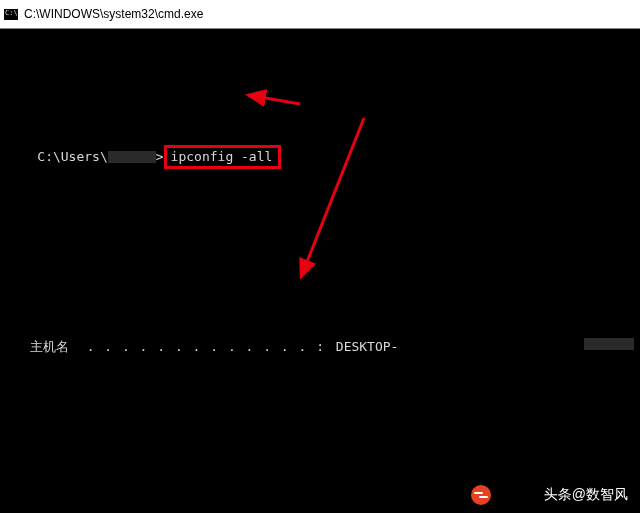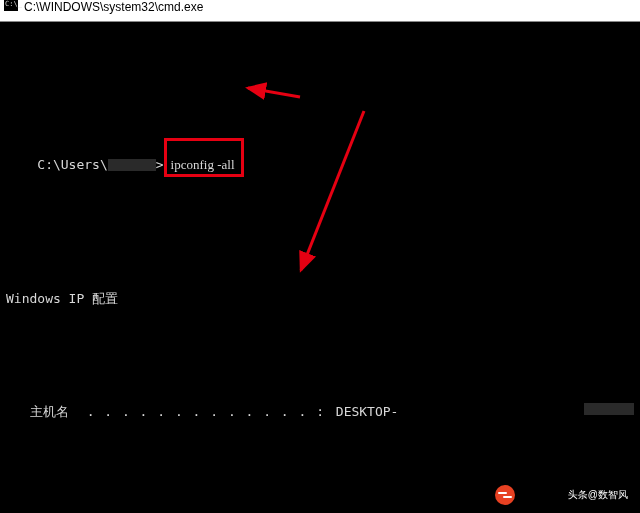--- a/index.html
+++ b/index.html
@@ -7,24 +7,25 @@
     width: 640px;
     height: 513px;
     background: #000;
     font-family: "Consolas", "SimSun", monospace;
     font-size: 13px;
     color: #d8d8d8;
     overflow: hidden;
     position: relative;
   }
   .titlebar {
-    height: 22px;
+    height: 29px;
     background: #fff;
     color: #000;
     display: flex;
+    align-items: center;
     padding: 0 4px;
     font-family: "Segoe UI", sans-serif;
     font-size: 12px;
     border-bottom: 1px solid #888;
   }
   .tb-icon {
     width: 14px;
     height: 11px;
     background: #000;
     margin-right: 6px;
@@ -56,40 +57,39 @@
   }
   .redact-sm {
     display: inline-block;
     width: 50px;
     height: 12px;
     background: #2a2a2a;
     vertical-align: -2px;
   }
   .redbox {
     border: 3px solid #e60012;
-    padding: 16px 6px 1px 4px;
+    padding: 1px 6px 1px 4px;
     display: inline-block;
     line-height: 1.2;
-    font-family: Liberation Serif, serif;
   }
   .kv { display: flex; }
   .kv .label { flex: 0 0 auto; }
   .kv .dots { flex: 0 0 auto; letter-spacing: 1px; }
   .kv .sep { flex: 0 0 auto; padding: 0 4px 0 0; }
   .kv .val { flex: 1 1 auto; }
   .indent1 { padding-left: 24px; }
   .arrow-svg { position: absolute; top: 0; left: 0; pointer-events: none; }
   .watermark {
     position: absolute;
     right: 12px;
     bottom: 8px;
     display: flex;
     align-items: center;
     font-family: "Microsoft YaHei", sans-serif;
-    font-size: 10px;
+    font-size: 14px;
     color: #fff;
     gap: 47px;
   }
   .wm-logo {
     width: 20px;
     height: 20px;
     border-radius: 50%;
     background: #e74122;
     margin-right: 6px;
     position: relative;
@@ -118,21 +118,20 @@
   <span class="tb-icon"></span>
   <span>C:\WINDOWS\system32\cmd.exe</span>
 </div>
 
 <div class="terminal">
   <div class="line">&nbsp;</div>
   <div class="line">
     <span>C:\Users\</span><span class="redact"></span><span>&gt;</span><span class="redbox"><span>ipconfig -all</span></span>
   </div>
   <div class="line">&nbsp;</div>
-  <div class="line">Windows IP 配置</div>
   <div class="line">&nbsp;</div>
   <div id="sec1"><div class="kv indent1"><span class="label">主机名</span><span class="dots">  . . . . . . . . . . . . . </span><span class="sep">: </span><span class="val">DESKTOP-</span><span class="redact-sm"></span></div></div>
   
   
   
   
 
   
   <svg class="arrow-svg" width="640" height="500">
     <defs>

